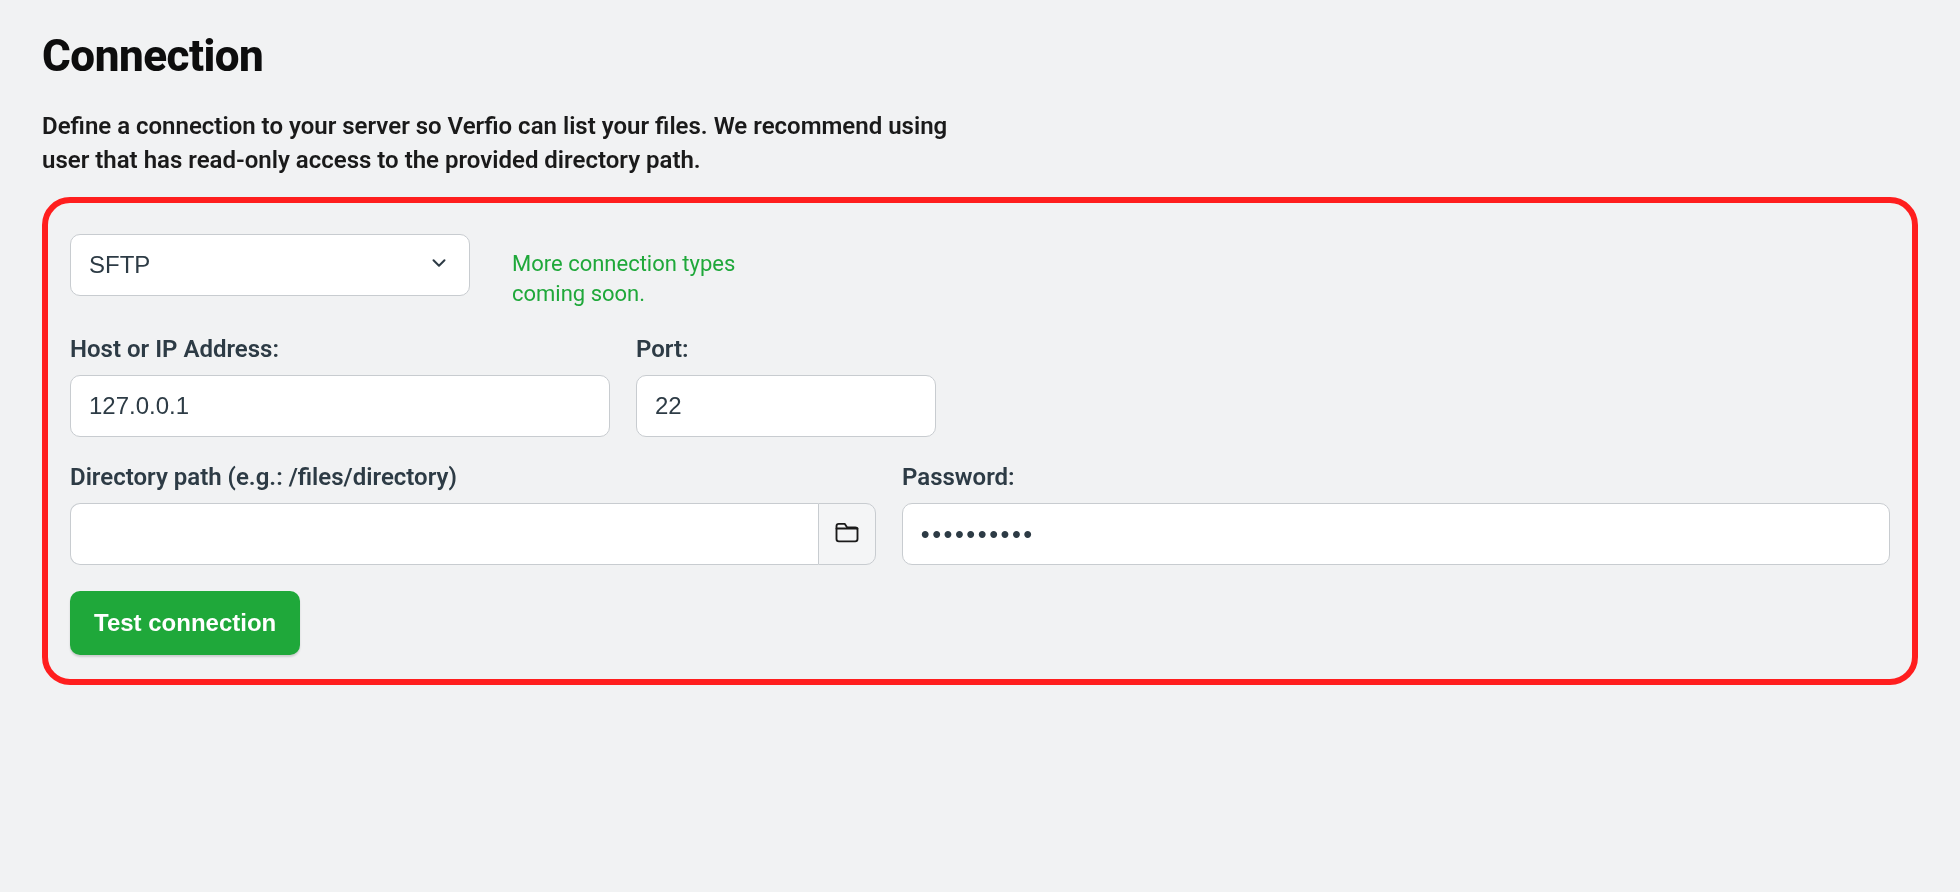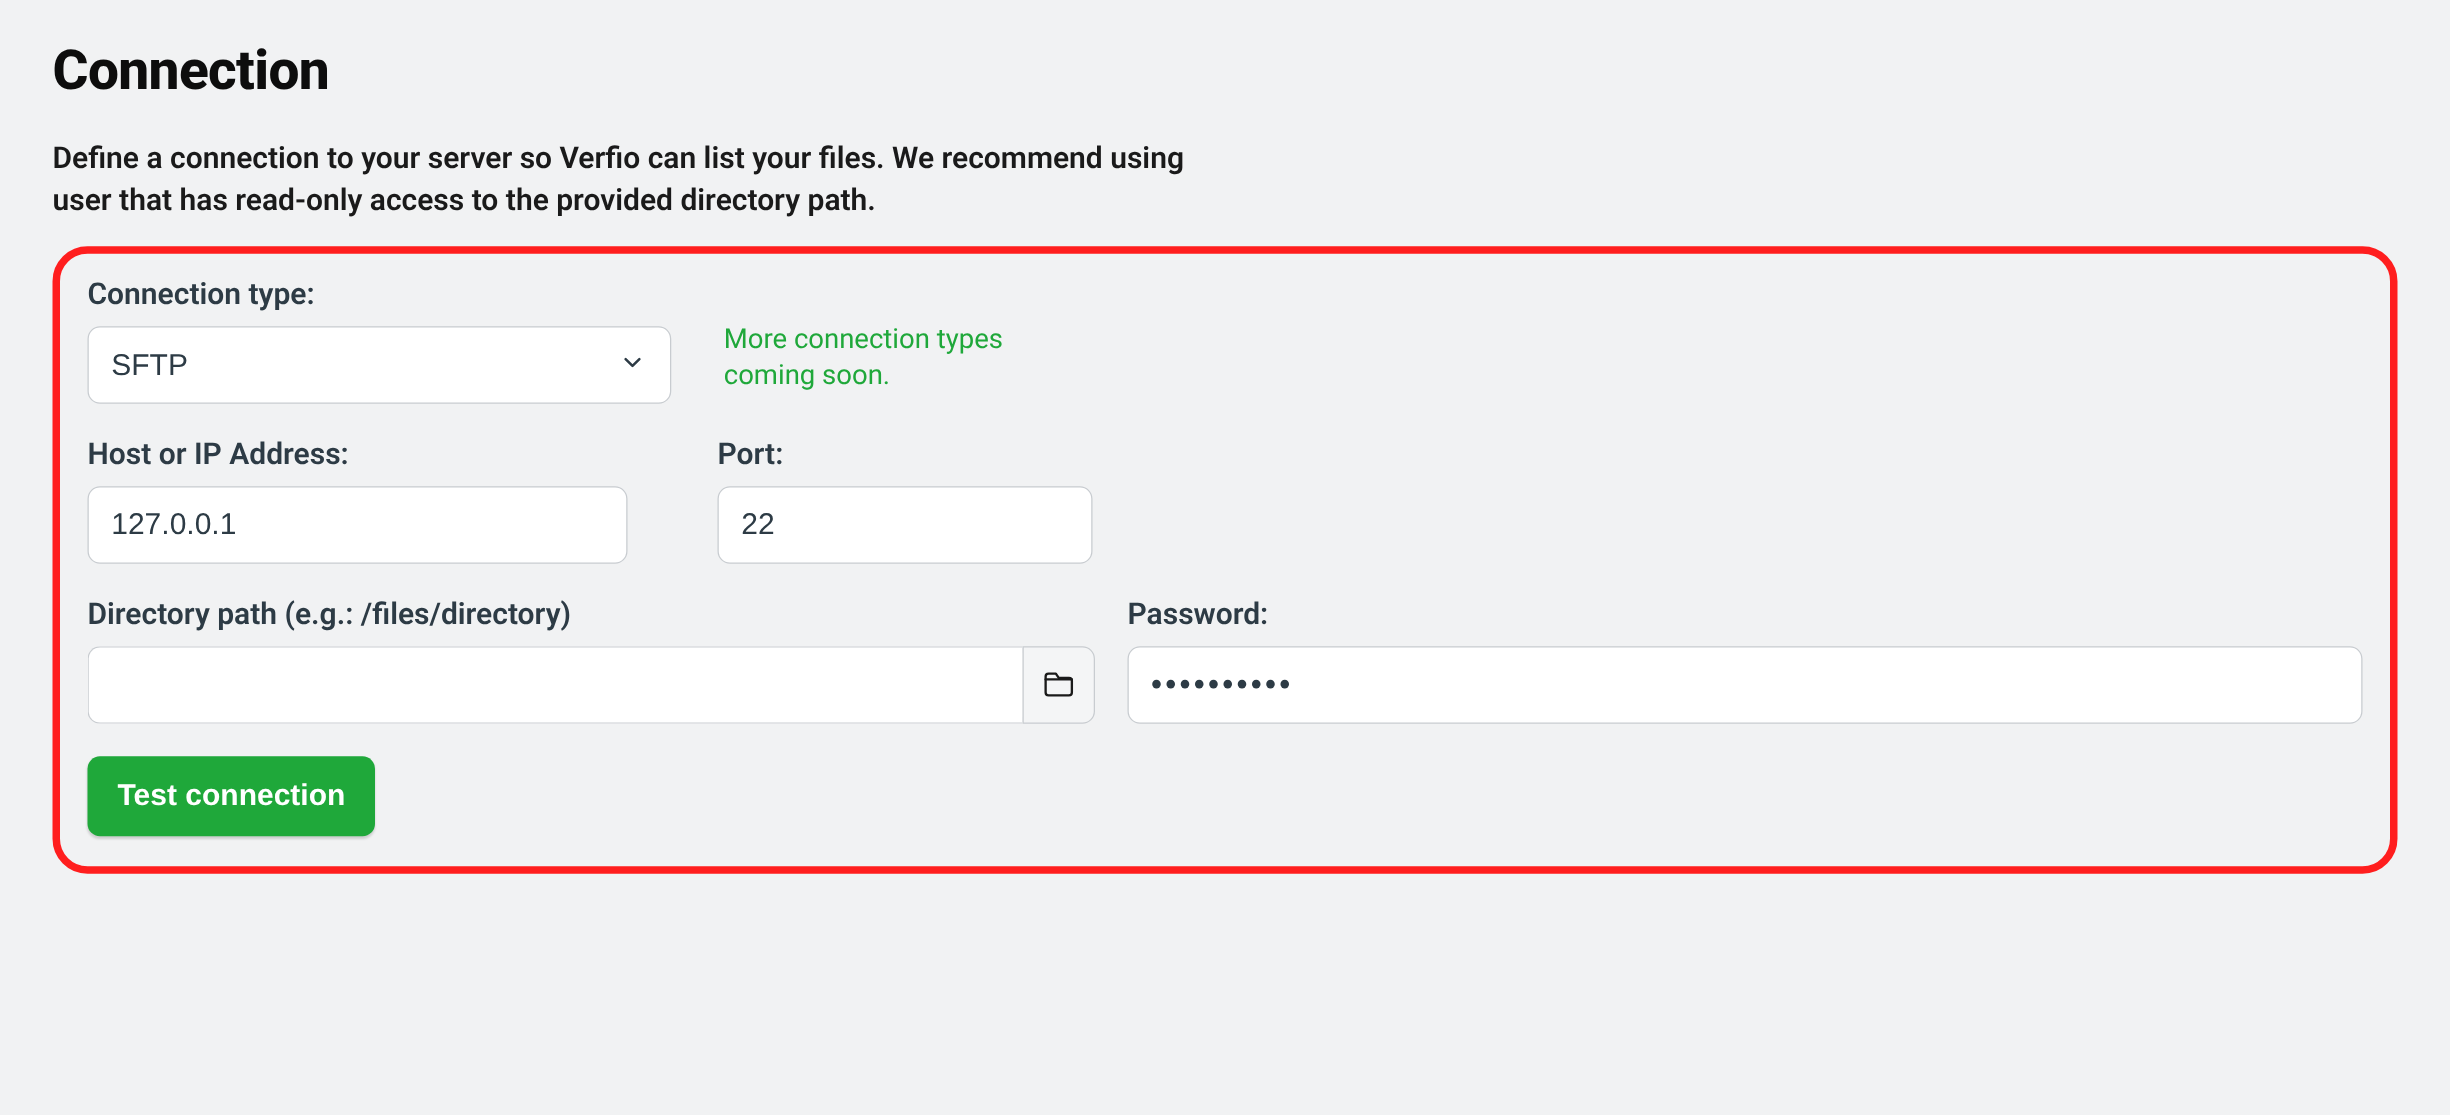--- a/index.html
+++ b/index.html
@@ -50,21 +50,21 @@
       flex-direction: column;
     }
     .field-label {
       font-size: 24px;
       font-weight: 600;
       color: #2d3b45;
       margin-bottom: 12px;
     }
     .select-wrap {
       position: relative;
-      width: 467px;
+      width: 400px;
     }
     .select {
       width: 100%;
       height: 62px;
       border: 1px solid #c8ccd0;
       border-radius: 10px;
       background: #fff;
       padding: 0 48px 0 18px;
       font-size: 24px;
       font-weight: 500;
@@ -90,21 +90,21 @@
     .text-input {
       height: 62px;
       border: 1px solid #c8ccd0;
       border-radius: 10px;
       background: #fff;
       padding: 0 18px;
       font-size: 24px;
       color: #2d3b45;
     }
     .host-field { flex: 0 0 478px; }
-    .host-field .text-input { width: 432px; }
+    .host-field .text-input { width: 540px; }
     .port-field { flex: 0 0 300px; }
     .port-field .text-input { width: 300px; }
     .user-field { flex: 1; }
     .user-field .text-input { width: 100%; }
     .dir-field { flex: 0 0 806px; }
     .dir-group {
       display: flex;
       width: 806px;
     }
     .dir-input {
@@ -150,21 +150,20 @@
 </head>
 <body>
 
 <h1 class="heading">Connection</h1>
 <p class="description">Define a connection to your server so Verfio can list your files. We recommend using user that has read-only access to the provided directory path.</p>
 
 <div class="form-box">
 
   <div class="row first">
     <div class="field">
-      <label class="field-label">Connection type:</label>
       <div class="select-wrap">
         <select class="select">
           <option>SFTP</option>
         </select>
         <span class="chevron">
           <svg width="22" height="22" viewBox="0 0 24 24" fill="none" stroke="#2d3b45" stroke-width="2.2" stroke-linecap="round" stroke-linejoin="round">
               <polyline points="6 9 12 15 18 9"></polyline>
             </svg>
         </span>
       </div>

